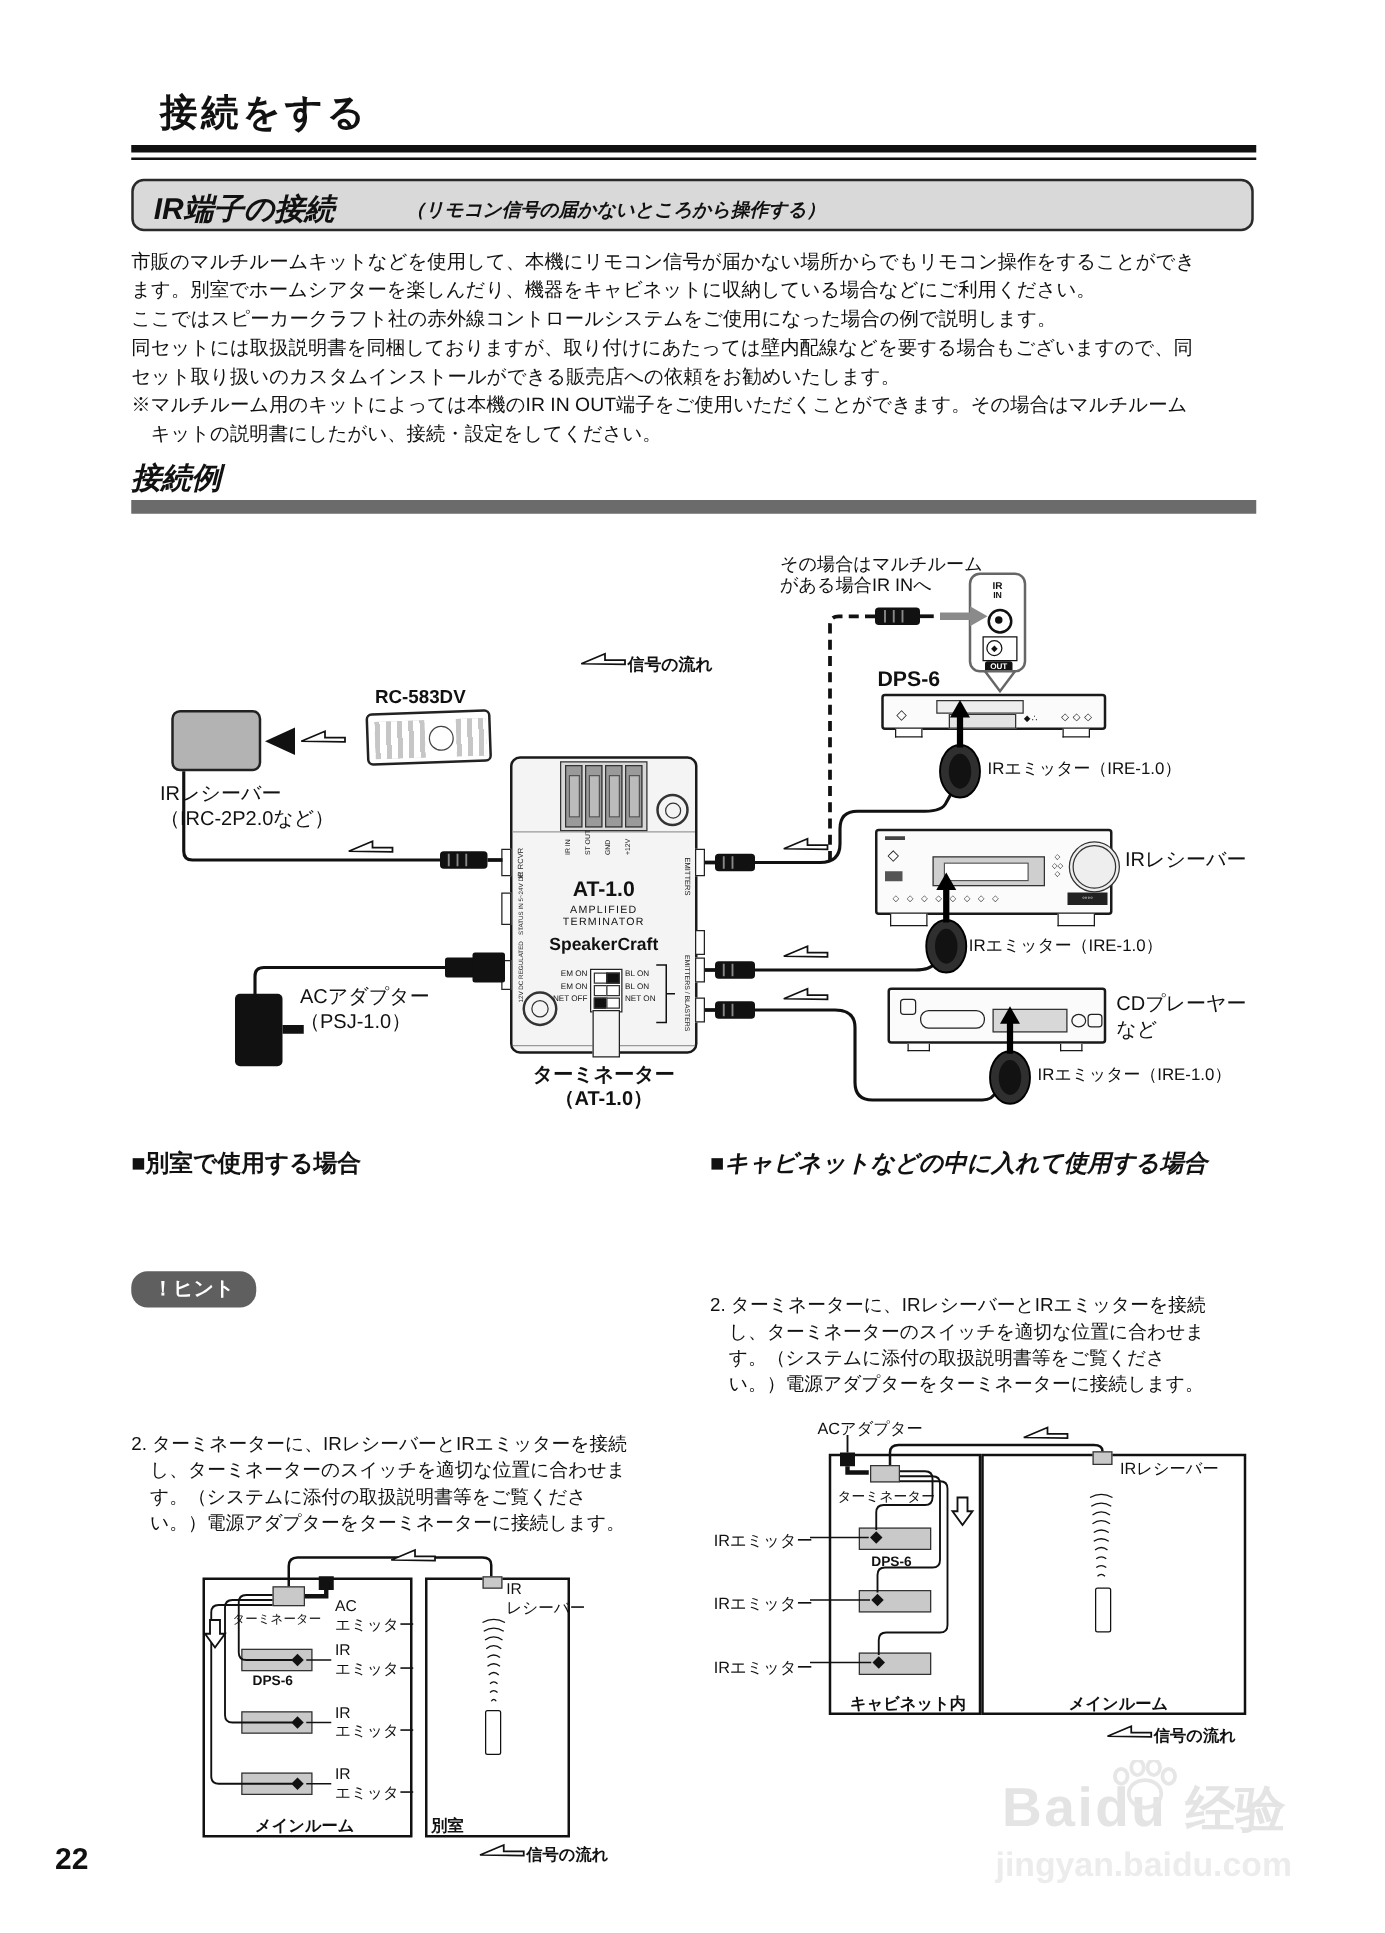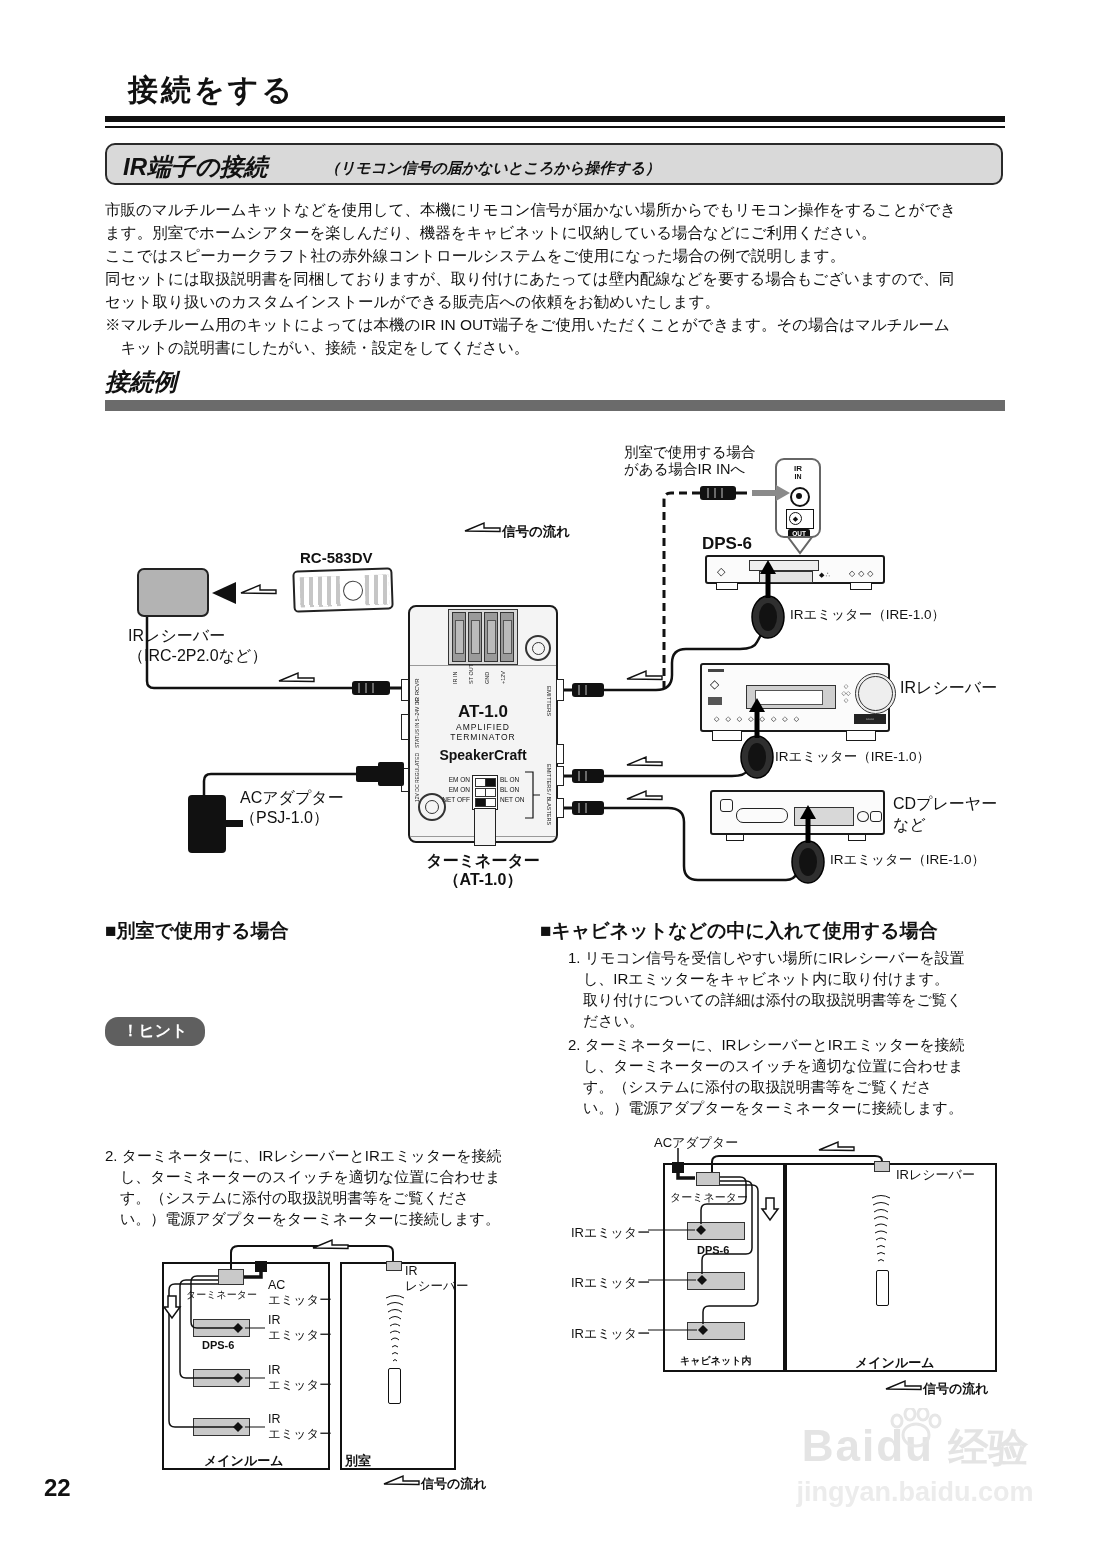--- a/index.html
+++ b/index.html
@@ -44,21 +44,21 @@
 　キットの説明書にしたがい、接続・設定をしてください。</div>
 
   <div class="d secbox" style="left:105px;top:143px;width:898px;height:42px;">
     <span class="b it" style="position:absolute;left:16px;top:6px;font-size:24px;">IR端子の接続</span>
     <span class="b it" style="position:absolute;left:218px;top:14px;font-size:15px;">（リモコン信号の届かないところから操作する）</span>
   </div>
 
   <div class="d b it" style="left:105px;top:366px;font-size:24px;">接続例</div>
   <div class="d graybar" style="left:105px;top:400px;width:900px;height:11px;"></div>
 
-  <div class="d pre" style="left:624px;top:444px;font-size:14.5px;line-height:17px;">別室で使用する場合
+  <div class="d pre" style="left:624px;top:444px;font-size:14.5px;line-height:17px;">その場合はマルチルーム
 がある場合IR INへ</div>
 
   <div class="d" style="left:775px;top:458px;width:46px;height:80px;border:2px solid #666;border-radius:9px;background:#fff;">
     <div class="ctr b" style="font-size:8px;margin-top:4px;">IR</div>
     <div class="ctr b" style="font-size:7px;">IN</div>
     <div style="position:absolute;left:13px;top:27px;width:16px;height:16px;border:2px solid #111;border-radius:50%;"></div>
     <div style="position:absolute;left:19px;top:33px;width:6px;height:6px;background:#111;border-radius:50%;"></div>
     <div style="position:absolute;left:9px;top:49px;width:26px;height:18px;border:1.5px solid #111;">
       <div style="position:absolute;left:2px;top:2px;width:11px;height:11px;border:1.5px solid #111;border-radius:50%;display:flex;align-items:center;justify-content:center;font-size:7px;">◆</div>
     </div>
@@ -199,25 +199,21 @@
 
   <div class="d b" style="left:105px;top:918px;font-size:19px;">■別室で使用する場合</div>
   <div class="d hint b" style="left:105px;top:1017px;width:100px;height:29px;font-size:16px;">
     <span>！ヒント</span>
   </div>
   <div class="d pre" style="left:105px;top:1145px;width:455px;font-size:15px;line-height:21px;">2. ターミネーターに、IRレシーバーとIRエミッターを接続
 　し、ターミネーターのスイッチを適切な位置に合わせま
 　す。（システムに添付の取扱説明書等をご覧くださ
 　い。）電源アダプターをターミネーターに接続します。</div>
 
-  <div class="d b" style="left:540px;top:918px;font-size:19px;">■キャビネットなどの中に入れて使用する場合</div>
-  <div class="d pre" style="left:568px;top:947px;width:450px;font-size:15px;line-height:21px;">1. リモコン信号を受信しやすい場所にIRレシーバーを設置
-　し、IRエミッターをキャビネット内に取り付けます。
-　取り付けについての詳細は添付の取扱説明書等をご覧く
-　ださい。</div>
+  <div class="d b" style="left:568px;top:918px;font-size:19px;font-style:italic;">■キャビネットなどの中に入れて使用する場合</div>
   <div class="d pre" style="left:568px;top:1034px;width:450px;font-size:15px;line-height:21px;">2. ターミネーターに、IRレシーバーとIRエミッターを接続
 　し、ターミネーターのスイッチを適切な位置に合わせま
 　す。（システムに添付の取扱説明書等をご覧くださ
 　い。）電源アダプターをターミネーターに接続します。</div>
 
   <div class="d roombox" style="left:162px;top:1262px;width:168px;height:208px;"></div>
   <div class="d roombox" style="left:340px;top:1262px;width:116px;height:208px;"></div>
   <div class="d grayrect" style="left:218px;top:1269px;width:26px;height:16px;"></div>
   <div class="d" style="left:255px;top:1261px;width:12px;height:11px;background:#111;"></div>
   <div class="d" style="left:186px;top:1288px;font-size:10px;">ターミネーター</div>
@@ -247,21 +243,21 @@
   <div class="d" style="left:672px;top:1162px;width:12px;height:11px;background:#111;"></div>
   <div class="d grayrect" style="left:696px;top:1172px;width:24px;height:14px;"></div>
   <div class="d" style="left:670px;top:1190px;font-size:11px;">ターミネーター</div>
   <div class="d grayrect" style="left:687px;top:1222px;width:58px;height:18px;"></div>
   <div class="d grayrect" style="left:687px;top:1272px;width:58px;height:18px;"></div>
   <div class="d grayrect" style="left:687px;top:1322px;width:58px;height:18px;"></div>
   <div class="d" style="left:697px;top:1244px;font-size:11px;font-weight:bold;">DPS-6</div>
   <div class="d" style="left:571px;top:1224px;font-size:13px;">IRエミッター</div>
   <div class="d" style="left:571px;top:1274px;font-size:13px;">IRエミッター</div>
   <div class="d" style="left:571px;top:1325px;font-size:13px;">IRエミッター</div>
-  <div class="d b" style="left:680px;top:1354px;font-size:10px;">キャビネット内</div>
+  <div class="d b" style="left:680px;top:1354px;font-size:13px;">キャビネット内</div>
   <div class="d b" style="left:855px;top:1354px;font-size:13px;">メインルーム</div>
   <div class="d grayrect" style="left:874px;top:1161px;width:16px;height:11px;"></div>
   <div class="d" style="left:896px;top:1166px;font-size:13px;">IRレシーバー</div>
   <div class="d" style="left:876px;top:1270px;width:13px;height:36px;border:1.5px solid #111;background:#fff;border-radius:2px;"></div>
   <div class="d b" style="left:923px;top:1380px;font-size:13px;">信号の流れ</div>
 
   <div class="d b" style="left:44px;top:1474px;font-size:24px;">22</div>
 
   <div class="d" style="left:770px;top:1420px;width:290px;text-align:center;">
     <div style="position:relative;display:inline-block;">

